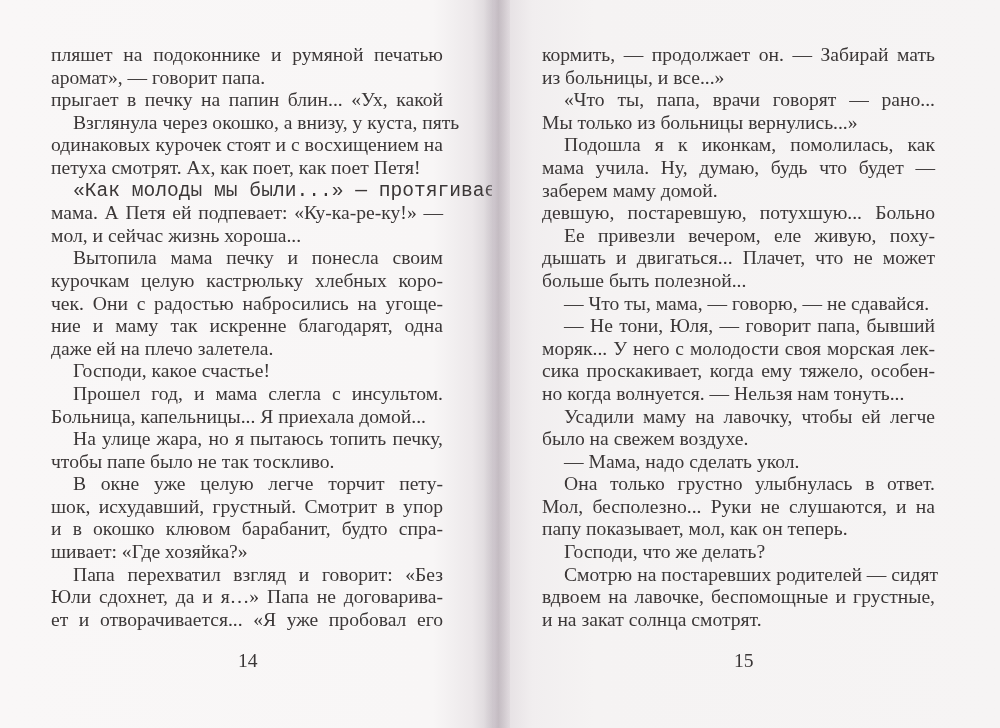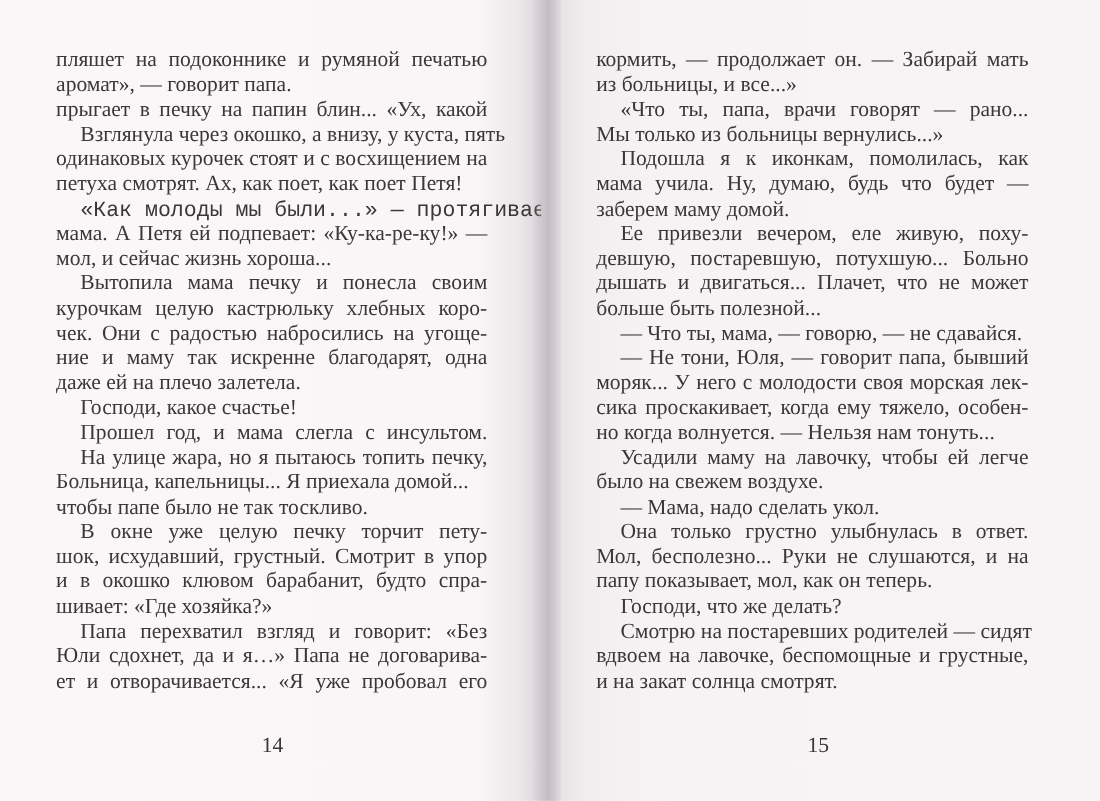--- a/index.html
+++ b/index.html
@@ -29,21 +29,21 @@
     text-align:justify;
     text-align-last:left;
   }
   .page-left .text-block { left:51px; top:44px; width:392px; }
   .page-right .text-block { left:50px; top:44px; width:393px; }
   .line { display:block; white-space:nowrap; text-align:justify; text-align-last:justify; }
   .line.last { text-align-last:left; }
   .page-number {
     position:absolute; top:650px;
     font-family:"Liberation Serif","DejaVu Serif",serif;
-    font-size:19.6px; color:#3b3737;margin-top:18px;
+    font-size:19.6px; color:#3b3737;
   }
   .page-left .page-number { left:238px; }
   .page-right .page-number { left:242px; }
   .gutter-shadow {
     position:absolute; top:0; bottom:0; left:484px; width:26px;
     background:linear-gradient(to right,rgba(200,190,198,0) 0%,rgba(195,186,194,0.55) 40%,rgba(180,170,178,0.6) 55%,rgba(205,196,203,0.25) 100%);
   }
 </style>
 </head>
 <body>
@@ -60,44 +60,44 @@
         <span class="line" style="padding-left: 22px; font-family: Liberation Mono, monospace;">«Как молоды мы были...» — протягивает</span>
         <span class="line">мама. А Петя ей подпевает: «Ку-ка-ре-ку!» —</span>
         <span class="line last">мол, и сейчас жизнь хороша...</span>
         <span class="line" style="padding-left: 22px;">Вытопила мама печку и понесла своим</span>
         <span class="line">курочкам целую кастрюльку хлебных коро-</span>
         <span class="line">чек. Они с радостью набросились на угоще-</span>
         <span class="line">ние и маму так искренне благодарят, одна</span>
         <span class="line last">даже ей на плечо залетела.</span>
         <span class="line last" style="padding-left: 22px;">Господи, какое счастье!</span>
         <span class="line" style="padding-left: 22px;">Прошел год, и мама слегла с инсультом.</span>
+        <span class="line last">Больница, капельницы... Я приехала домой...</span>
         <span class="line" style="padding-left: 22px;">На улице жара, но я пытаюсь топить печку,</span>
-        <span class="line last">Больница, капельницы... Я приехала домой...</span>
         <span class="line last">чтобы папе было не так тоскливо.</span>
-        <span class="line" style="padding-left: 22px;">В окне уже целую печку торчит пету-</span>
+        <span class="line" style="padding-left: 22px;">В окне уже целую легче торчит пету-</span>
         <span class="line">шок, исхудавший, грустный. Смотрит в упор</span>
         <span class="line">и в окошко клювом барабанит, будто спра-</span>
         <span class="line last">шивает: «Где хозяйка?»</span>
         <span class="line" style="padding-left: 22px;">Папа перехватил взгляд и говорит: «Без</span>
         <span class="line">Юли сдохнет, да и я…» Папа не договарива-</span>
         <span class="line">ет и отворачивается... «Я уже пробовал его</span>
       </div>
     <div class="page-number">14</div>
   </div>
   <div class="page page-right">
     <div class="text-block">
         <span class="line">кормить, — продолжает он. — Забирай мать</span>
         <span class="line last">из больницы, и все...»</span>
         <span class="line" style="padding-left: 22px;">«Что ты, папа, врачи говорят — рано...</span>
         <span class="line last">Мы только из больницы вернулись...»</span>
         <span class="line" style="padding-left: 22px;">Подошла я к иконкам, помолилась, как</span>
         <span class="line">мама учила. Ну, думаю, будь что будет —</span>
         <span class="line last">заберем маму домой.</span>
+        <span class="line">девшую, постаревшую, потухшую... Больно</span>
         <span class="line" style="padding-left: 22px;">Ее привезли вечером, еле живую, поху-</span>
-        <span class="line">девшую, постаревшую, потухшую... Больно</span>
         <span class="line">дышать и двигаться... Плачет, что не может</span>
         <span class="line last">больше быть полезной...</span>
         <span class="line last" style="padding-left: 22px;">— Что ты, мама, — говорю, — не сдавайся.</span>
         <span class="line" style="padding-left: 22px;">— Не тони, Юля, — говорит папа, бывший</span>
         <span class="line">моряк... У него с молодости своя морская лек-</span>
         <span class="line">сика проскакивает, когда ему тяжело, особен-</span>
         <span class="line last">но когда волнуется. — Нельзя нам тонуть...</span>
         <span class="line" style="padding-left: 22px;">Усадили маму на лавочку, чтобы ей легче</span>
         <span class="line last">было на свежем воздухе.</span>
         <span class="line last" style="padding-left: 22px;">— Мама, надо сделать укол.</span>

